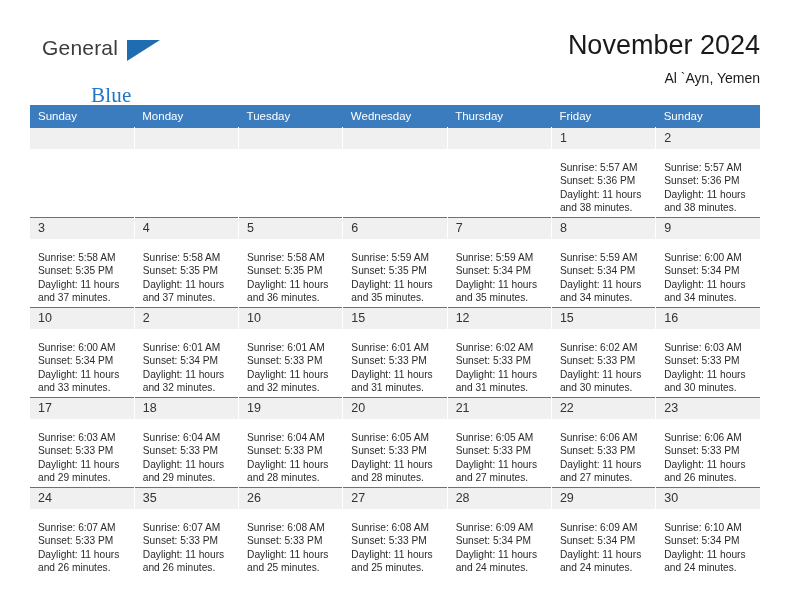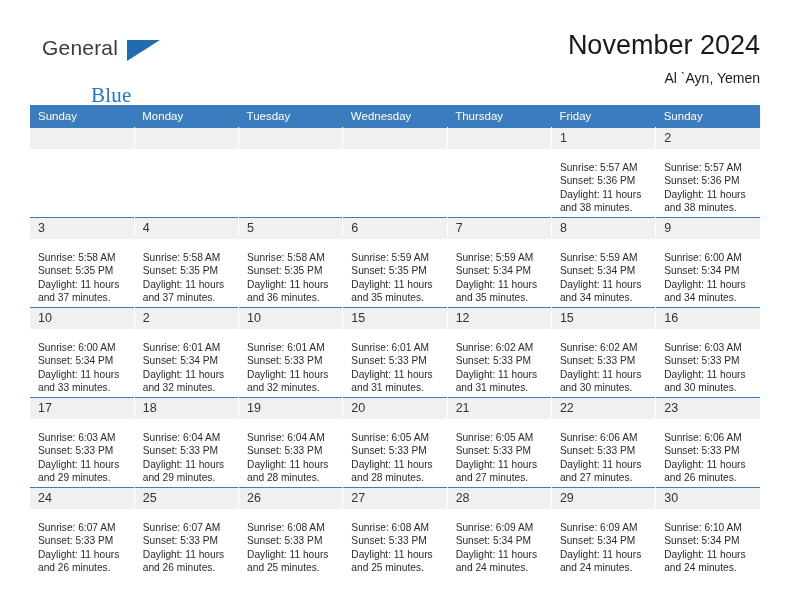--- a/index.html
+++ b/index.html
@@ -410,21 +410,21 @@
           <td>
             <span class="daynum">24</span>
             <div class="cellinfo">
               <div>Sunrise: 6:07 AM</div>
               <div>Sunset: 5:33 PM</div>
               <div>Daylight: 11 hours</div>
               <div>and 26 minutes.</div>
             </div>
           </td>
           <td>
-            <span class="daynum">25</span>
+            <span class="daynum">35</span>
             <div class="cellinfo">
               <div>Sunrise: 6:07 AM</div>
               <div>Sunset: 5:33 PM</div>
               <div>Daylight: 11 hours</div>
               <div>and 26 minutes.</div>
             </div>
           </td>
           <td>
             <span class="daynum">26</span>
             <div class="cellinfo">

